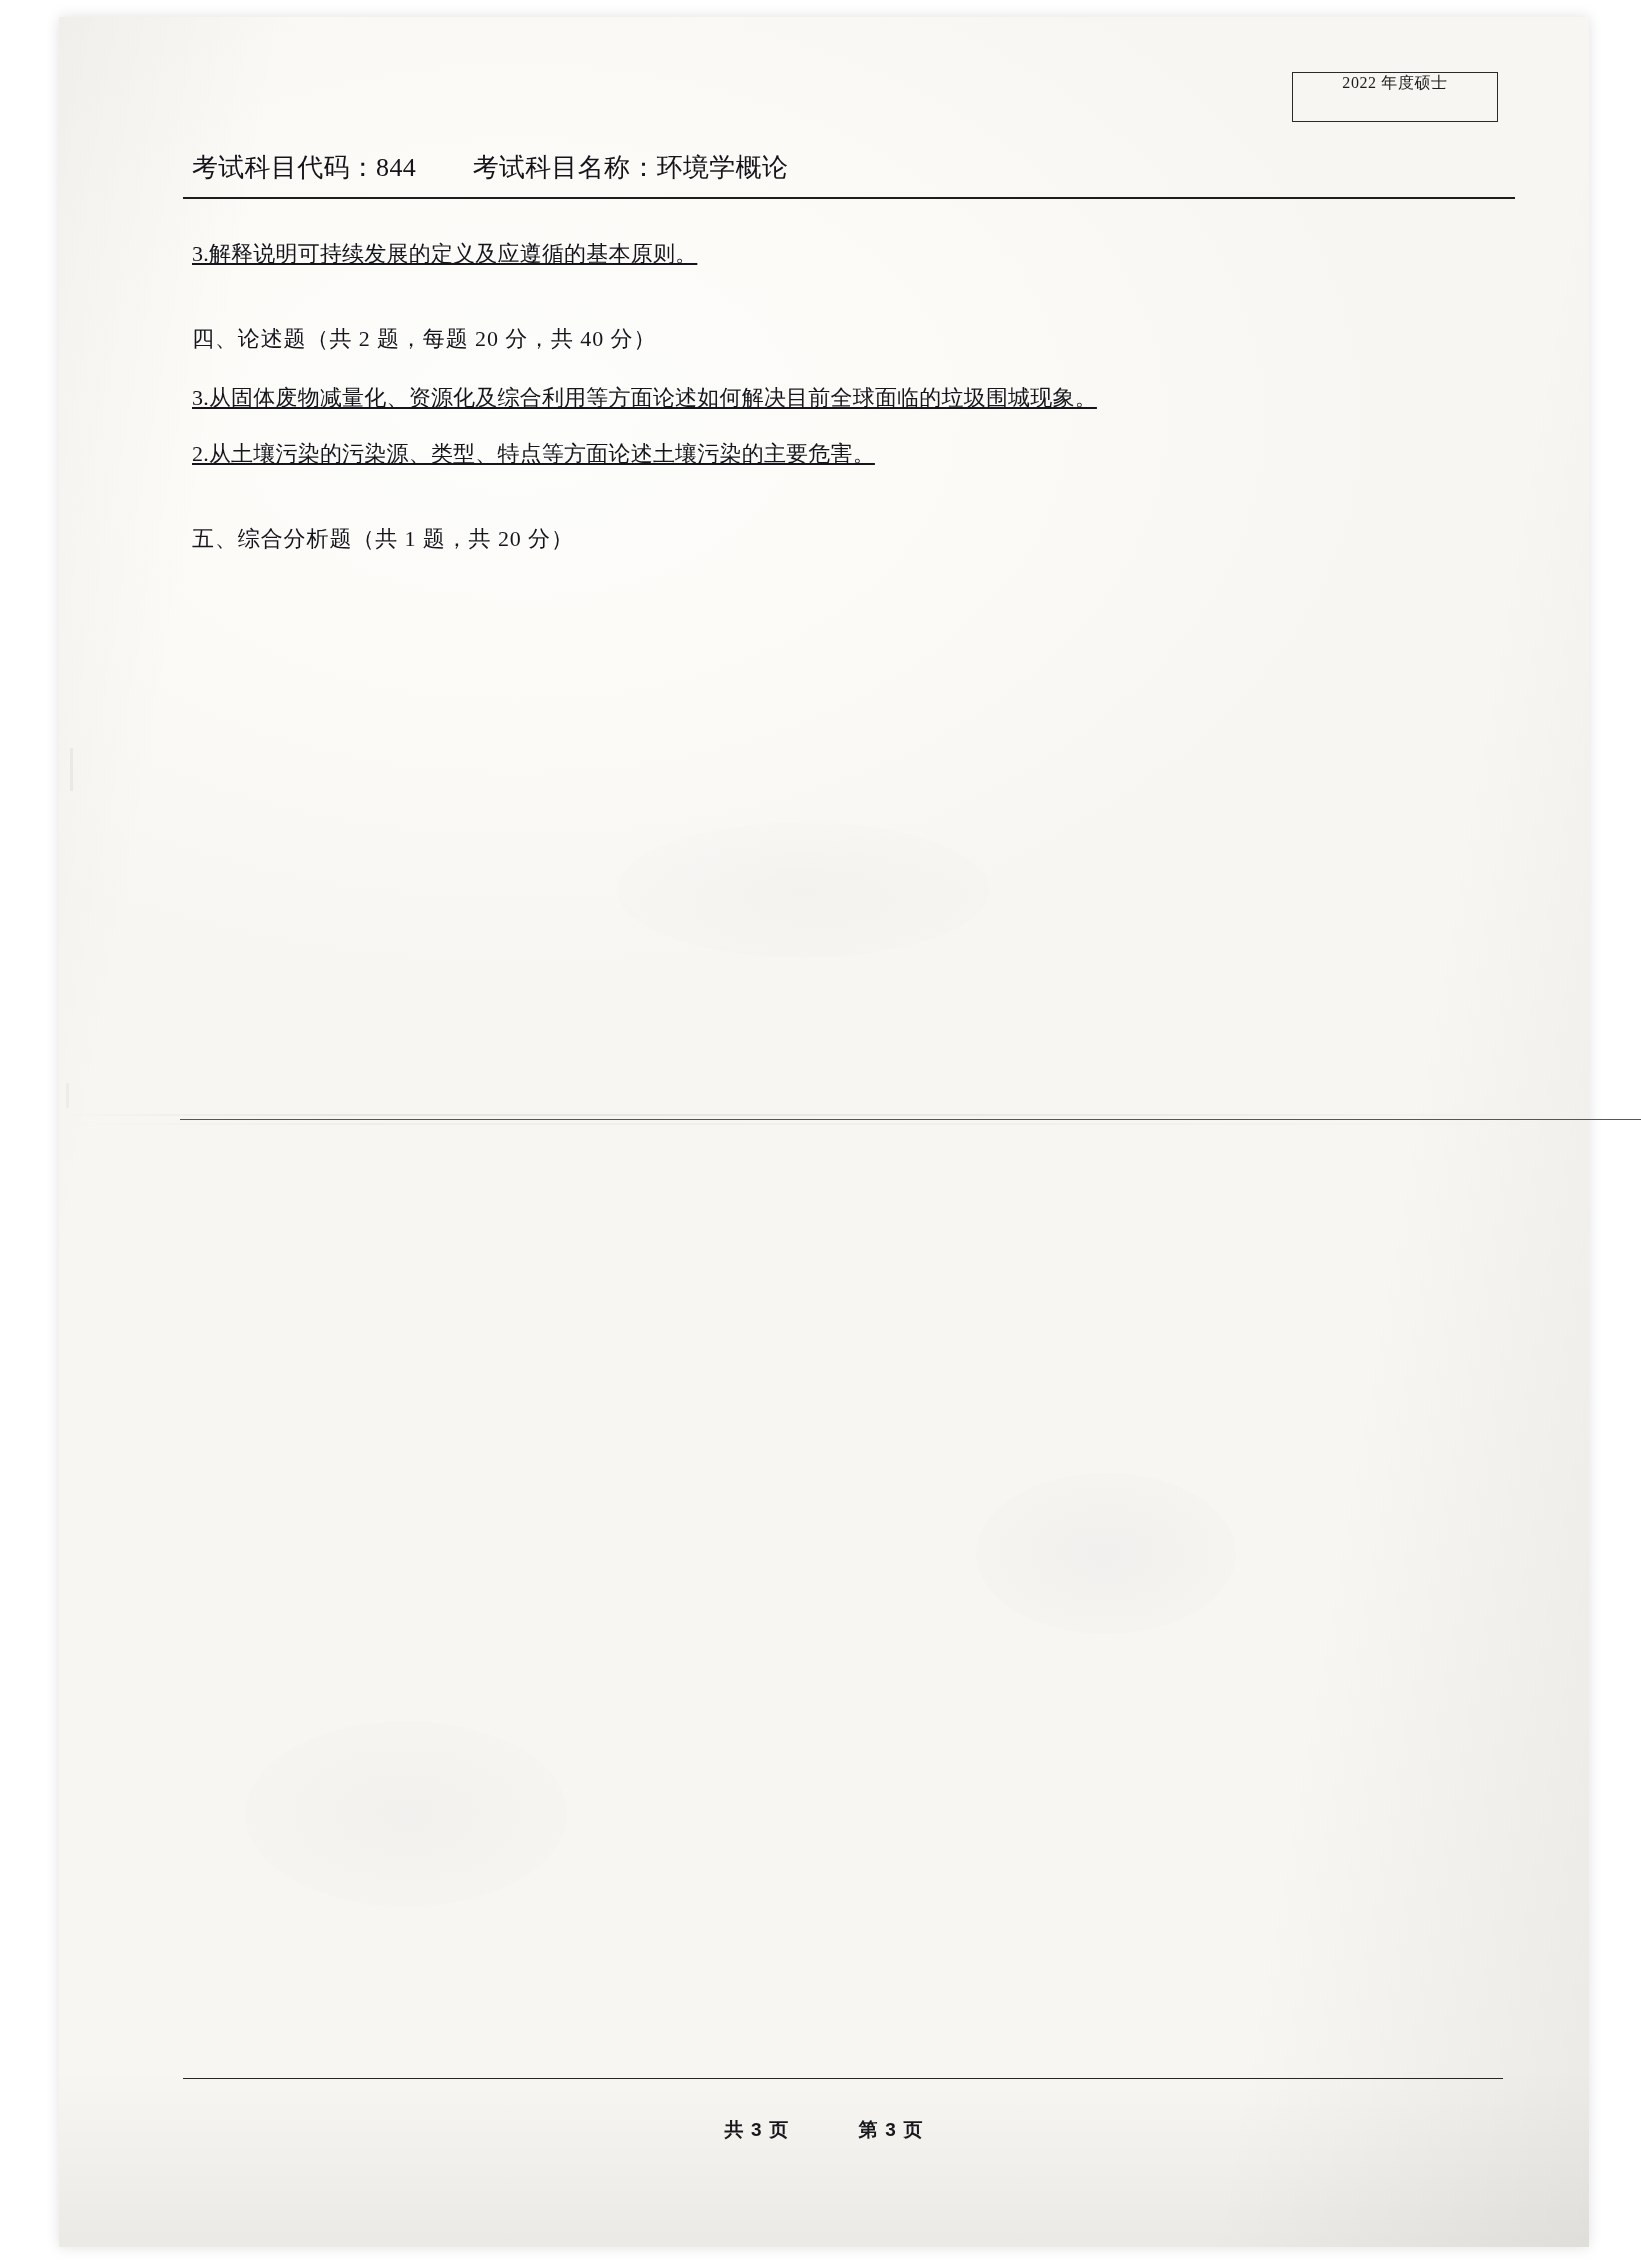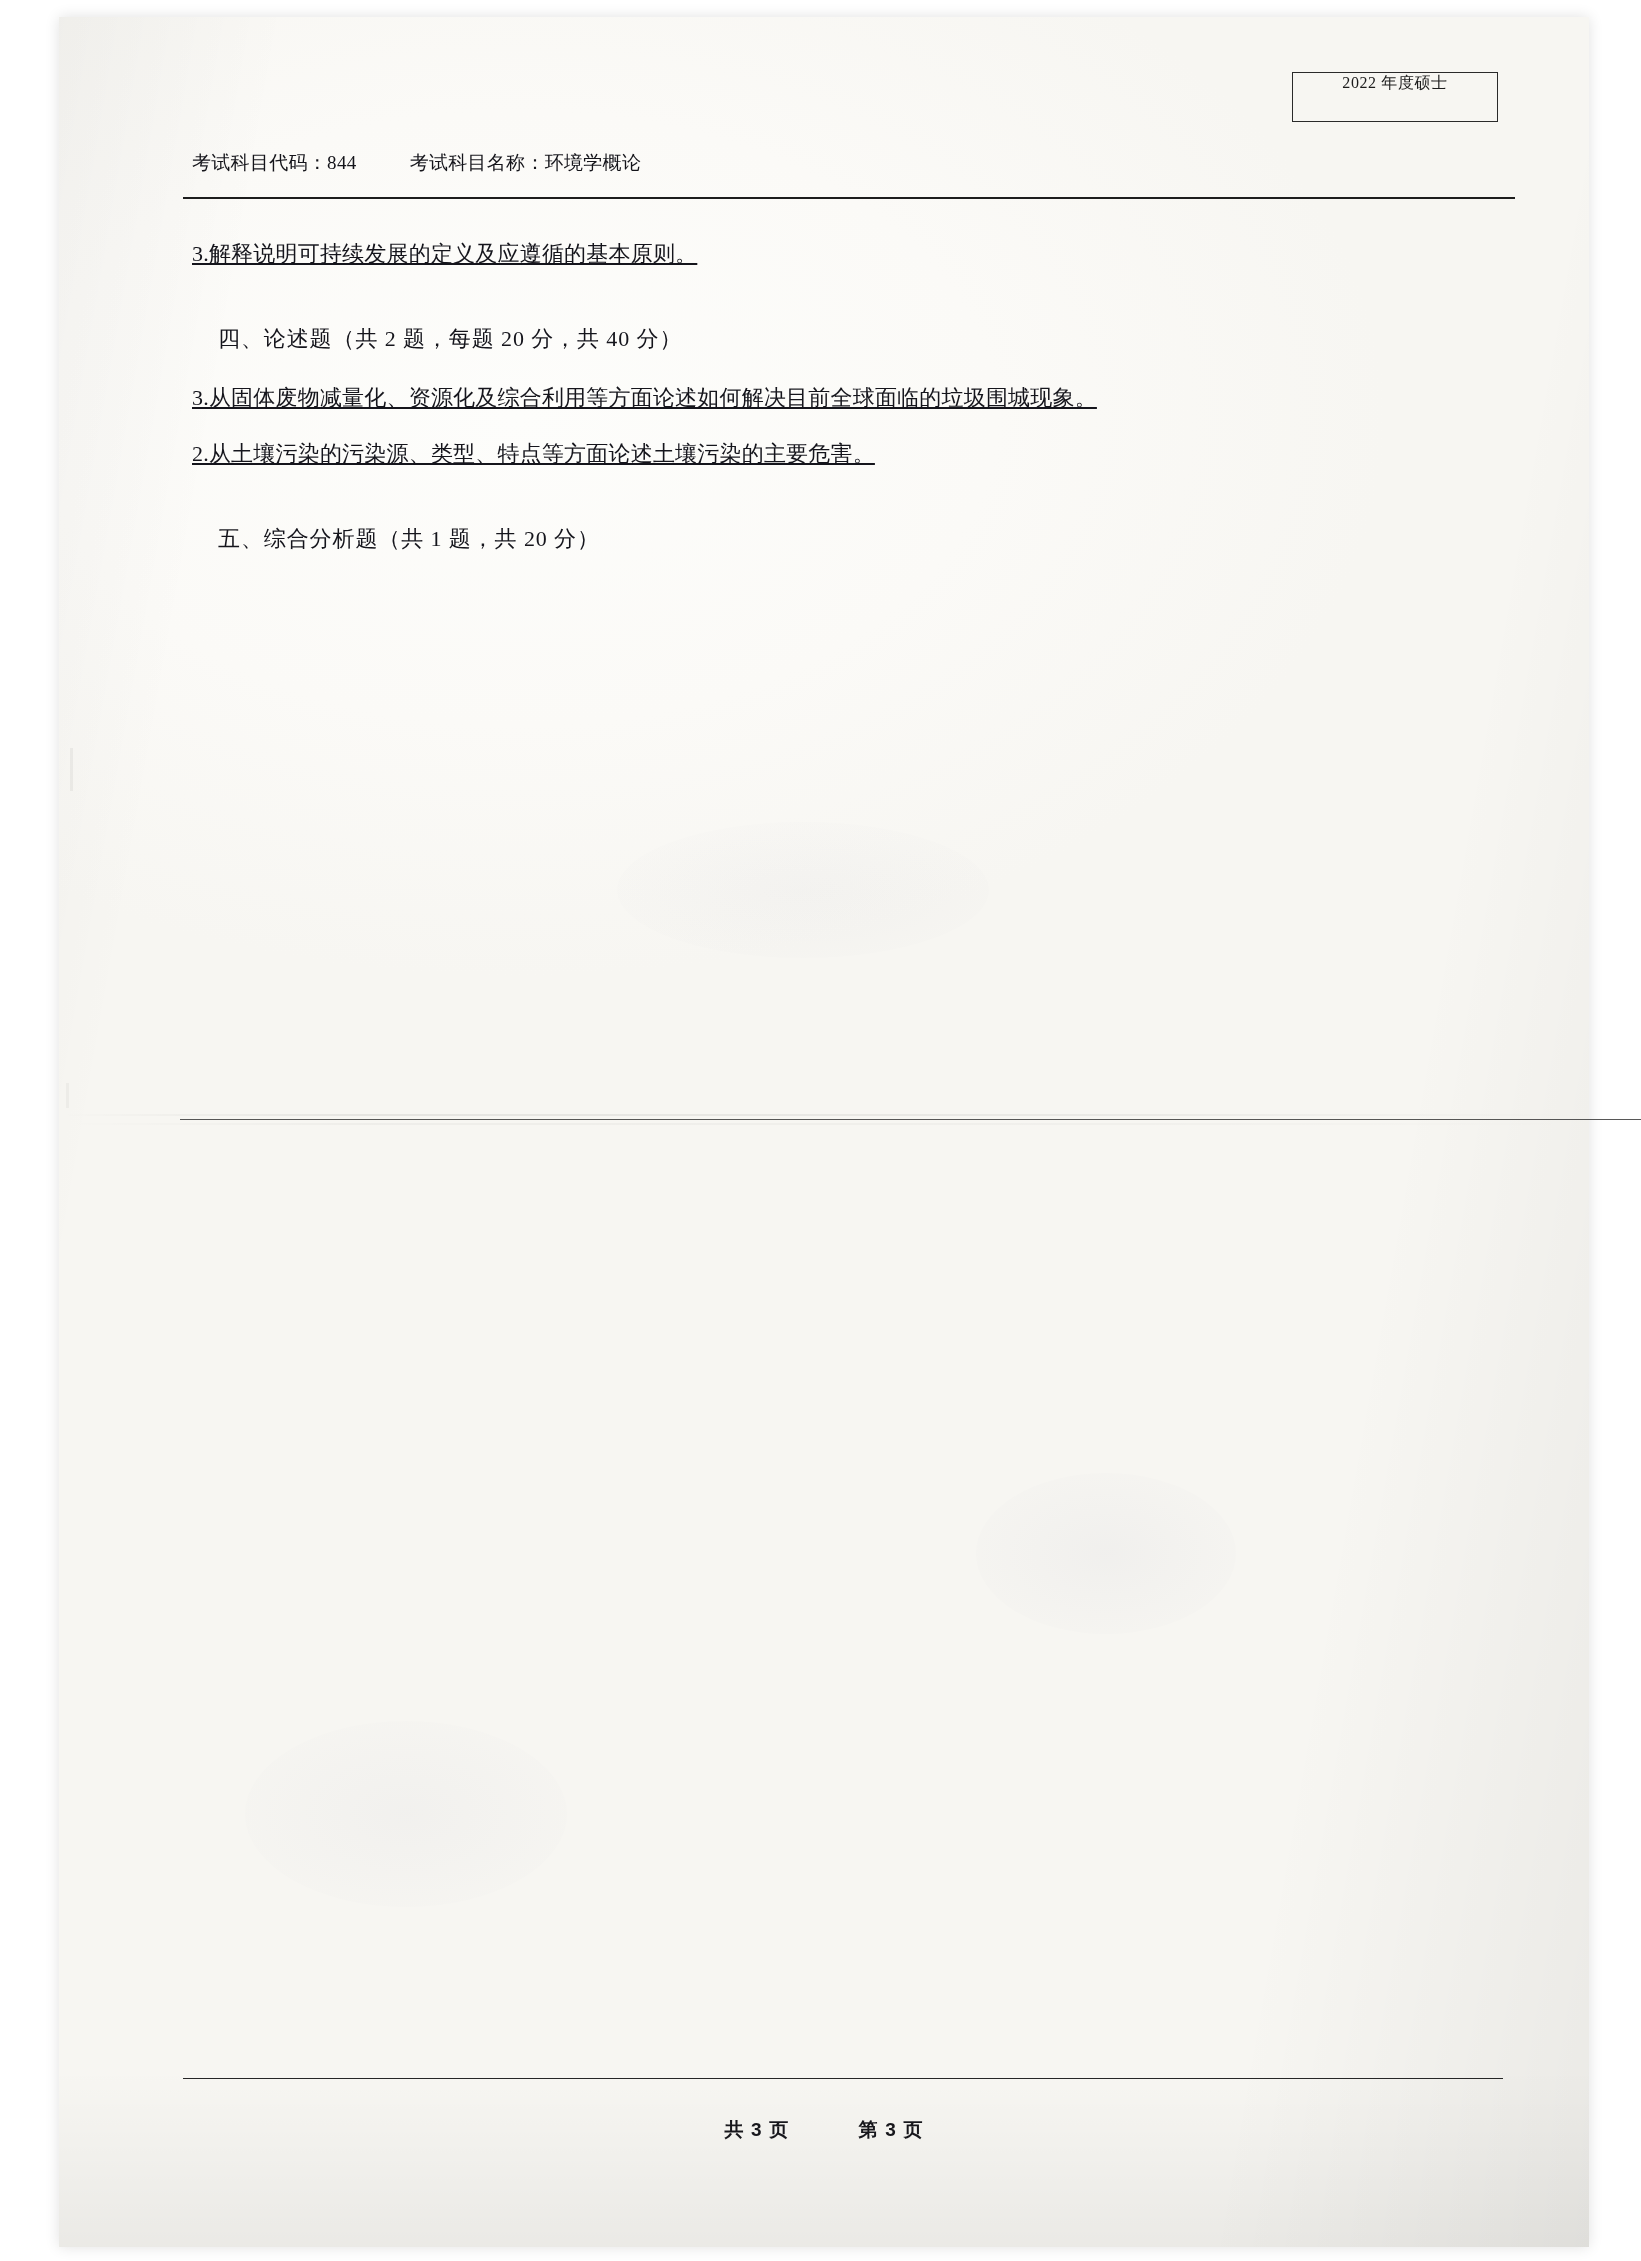--- a/index.html
+++ b/index.html
@@ -59,21 +59,21 @@
     justify-content: center;
     font-size: 16px;
     color: #1c1c1c;
     letter-spacing: 0.6px;
   }
 
   .exam-meta {
     position: absolute;
     left: 133px;
     top: 133px;
-    font-size: 19px;
+    font-size: 26px;
     color: #14141a;
     letter-spacing: 0.3px;
     white-space: nowrap;
   }
   .exam-meta .gap { display: inline-block; width: 43px; }
 
   .rule-top {
     position: absolute;
     left: 124px;
     top: 180px;
@@ -114,21 +114,20 @@
     white-space: nowrap;
     text-decoration: underline;
   }
   .section-head {
     font-size: 22px;
     color: #15151c;
     letter-spacing: 0.9px;
     margin-top: 56px;
     margin-bottom: 30px;
     white-space: nowrap;
-    margin-left: 26px;
   }
 
   .footer {
     position: absolute;
     left: 0;
     top: 2100px;
     width: 1530px;
     text-align: center;
     font-size: 19px;
     color: #17171c;

